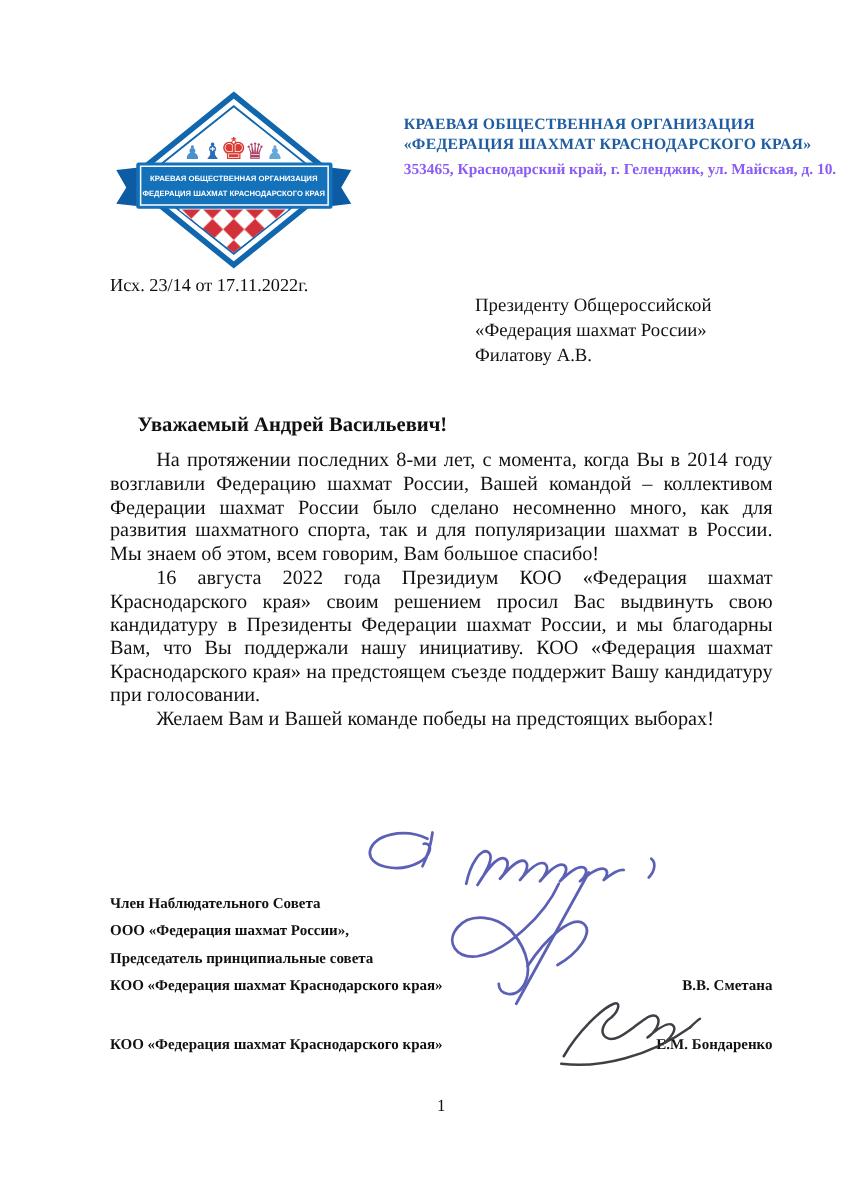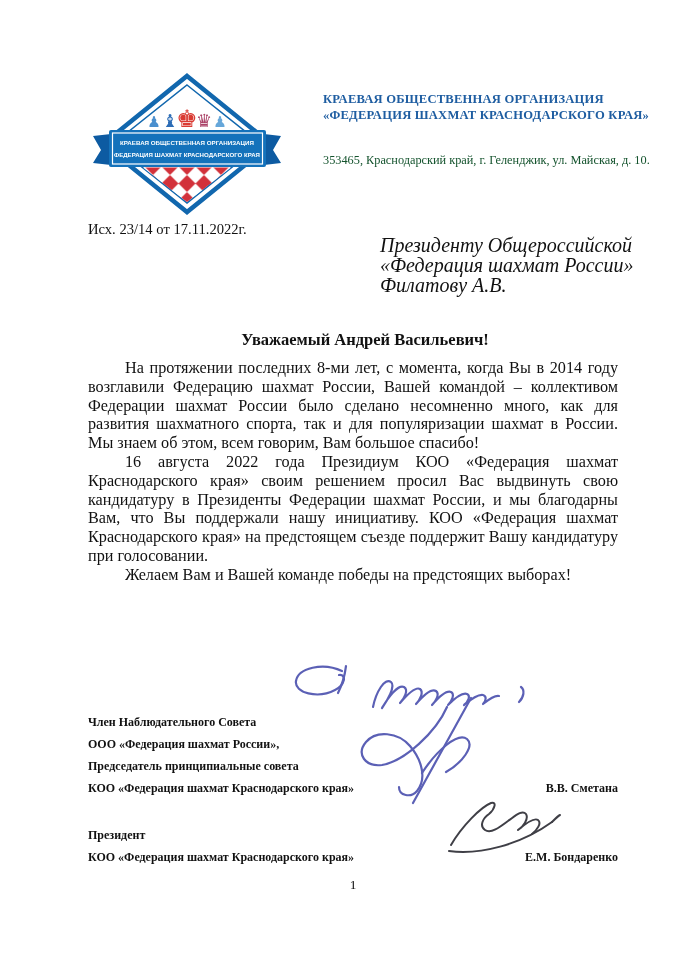--- a/index.html
+++ b/index.html
@@ -5,27 +5,27 @@
   html,body { margin:0; padding:0; background:#e9e9e9; }
   .page {
     position:relative; width:677px; height:960px; margin:0 auto;
     background:#ffffff; overflow:hidden;
     font-family:"Liberation Serif", serif; color:#111;
   }
   
   .logo { position:absolute; left:90px; top:70px; width:195px; height:150px; }
   .org-header { position:absolute; left:323px; top:91px; width:350px; }
   .org-line { font-weight:bold; font-size:12.6px; line-height:16px; color:#1e5da1; letter-spacing:.2px; }
-  .org-addr { margin-top:29px; font-size:12.3px; line-height:16.5px; color:#14532d; }
+  .org-addr { margin-top:4px; font-size:12.3px; line-height:16.5px; color:#8b5cf6;font-weight:bold; }
   .org-tel  { font-size:12.3px; line-height:16.5px; color:#2a63a4; }
   
   .ref { position:absolute; left:88px; top:221px; font-size:14.6px; }
-  .recipient { position:absolute; left:380px; top:236px; font-size:20px; line-height:19.8px;font-style:italic; }
+  .recipient { position:absolute; left:380px; top:236px; font-size:15px; line-height:19.8px; }
   
-  .salutation { position:absolute; left:110px; top:330px; width:510px; text-align:center;
+  .salutation { position:absolute; left:110px; top:330px; width:510px; 
                 font-weight:bold; font-size:16.5px; }
   .body-text { position:absolute; left:88px; top:359px; width:530px;
                font-size:16.2px; line-height:18.8px; text-align:justify; }
   .body-text p { margin:0; text-indent:37px; }
   
   .sig-block { position:absolute; left:88px; width:530px; font-weight:bold;
                font-size:12px; line-height:22px; }
   .sig1 { top:711px; } .sig2 { top:824px; }
   .sig-name-row { display:flex; justify-content:space-between; }
   .ink { position:absolute; z-index:5; pointer-events:none; }
@@ -109,21 +109,20 @@
       <path d="M 61 6 C 60 14 57 25 53 33"></path>
       <path d="M 88 47 C 91 32 100 17 106 22 C 111 26 102 41 97 48 C 103 38 113 24 119 27 C 124 30 119 39 115 43 C 121 36 130 26 135 29 C 139 32 135 40 131 44 C 137 37 146 28 151 31 C 155 34 151 41 147 45 C 153 38 161 30 166 32 C 170 34 167 41 163 45 C 169 39 177 32 182 34 C 186 36 183 42 179 45 C 185 40 193 34 198 35 C 202 36 201 41 198 44 C 203 40 210 35 214 36"></path>
       <path d="M 236 27 C 240 30 239 37 234 42"></path>
       <path d="M 162 47 C 151 72 120 101 97 105 C 80 107 71 94 81 82 C 91 70 113 72 125 86 C 137 100 142 119 132 131 C 126 138 114 136 114 127"></path>
       <path d="M 186 38 L 128 143"></path>
       <path d="M 137 113 C 152 90 173 72 182 79 C 190 86 177 103 161 112"></path>
     </g>
   </svg>
 
   <div class="sig-block sig2">
-    <div>Президент</div>
     <div class="sig-name-row">
       <span>КОО «Федерация шахмат Краснодарского края»</span>
       <span>Е.М. Бондаренко</span>
     </div>
   </div>
 
   <svg class="ink ink2" width="135" height="72" viewBox="0 0 135 72">
     <g fill="none" stroke="#2b2b33" stroke-width="2" stroke-linecap="round" stroke-linejoin="round" opacity="0.9">
       <path d="M 13 53 C 24 34 43 15 53 11 C 59 9 57 17 51 22 C 45 26 41 34 47 38 C 53 42 62 35 70 29 C 76 25 84 17 88 22 C 91 27 85 35 80 38 C 87 32 96 25 100 28 C 104 31 99 38 94 42"></path>
       <path d="M 11 59 C 42 63 82 53 114 30"></path>

